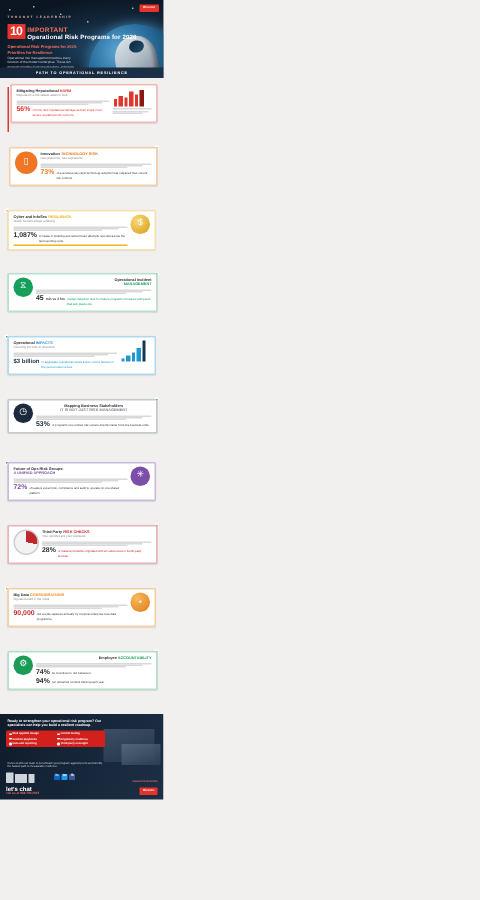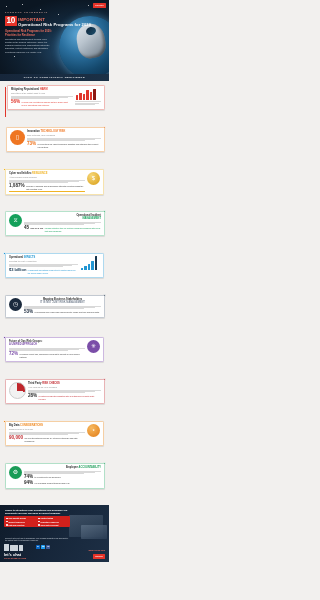--- a/index.html
+++ b/index.html
@@ -10,21 +10,21 @@
     width:109px; height:600px;
     overflow:hidden;
     position:relative;
     font-size:2.4px;
     line-height:1.25;
     color:#3a3a3a;
   }
 
   
   .hero{
-    position:relative;height:81px;width:109px;
+    position:relative;height:52px;width:109px;
     background:
       radial-gradient(ellipse at 78% 62%, #2a5d86 0%, #13283c 42%, #0b1622 75%),
       linear-gradient(180deg,#0d1b2a,#101f30);
     overflow:hidden;
   }
   .hero-earth{
     position:absolute;right:-12px;top:16px;width:62px;height:62px;border-radius:50%;
     background:radial-gradient(circle at 34% 30%, #5fa9d8 0%, #2a6f9e 34%, #14486c 62%, #06203a 100%);
     box-shadow:0 0 7px 1px rgba(90,170,220,.45);
   }

